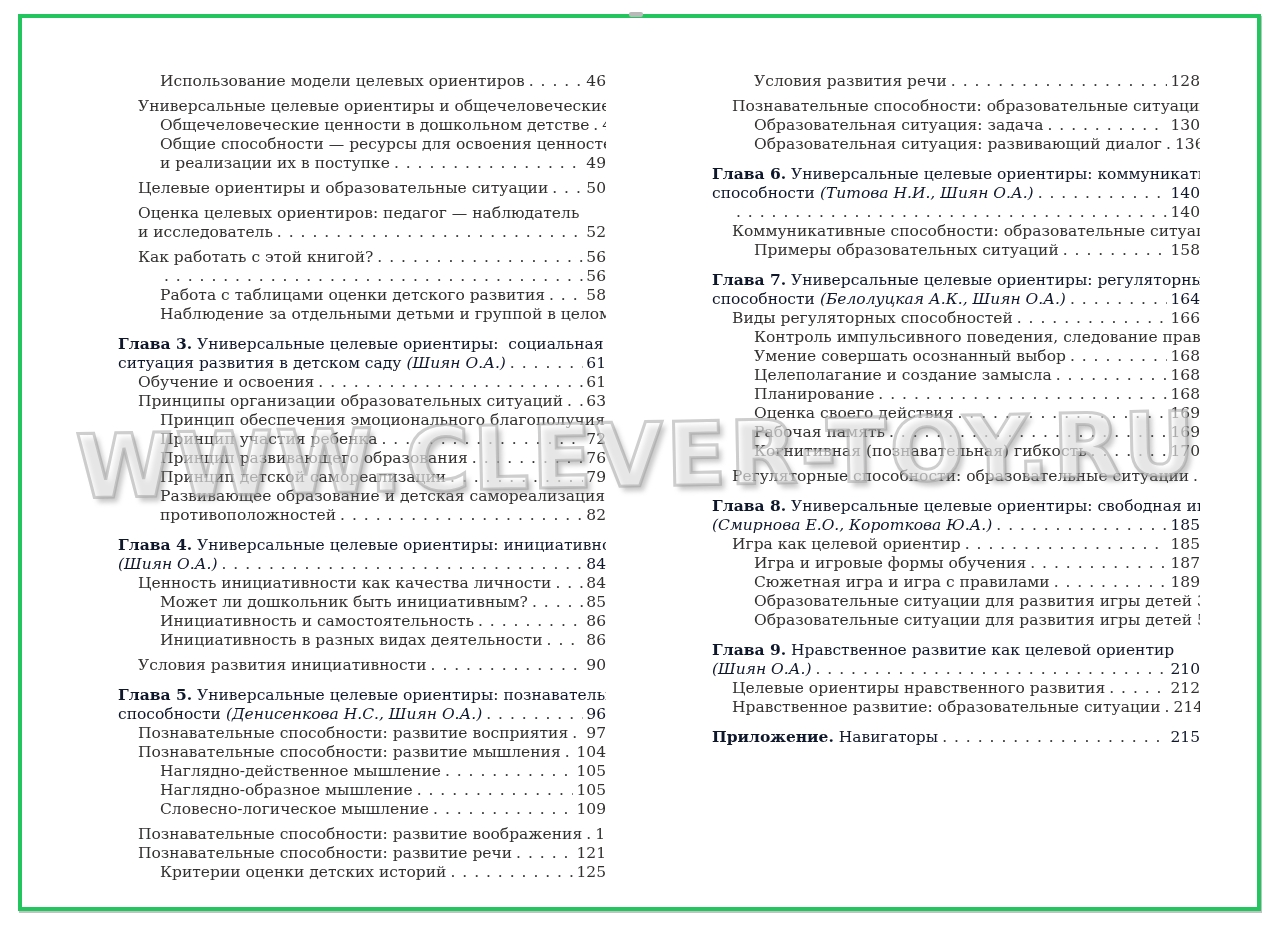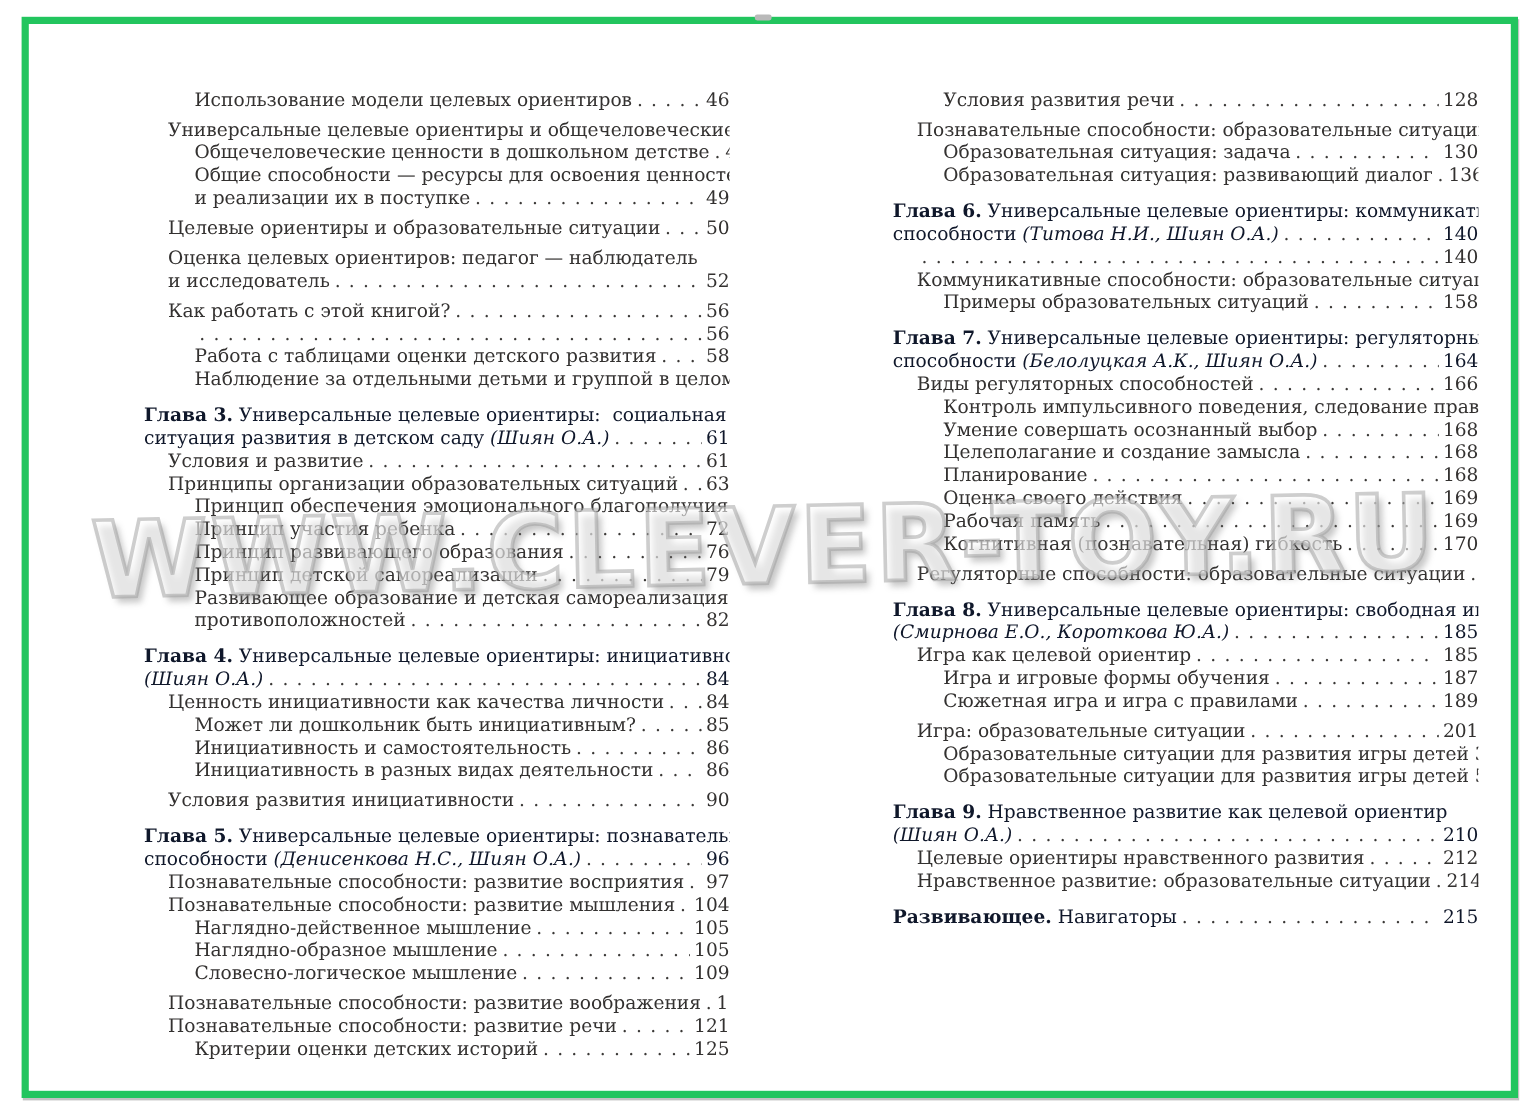--- a/index.html
+++ b/index.html
@@ -1,25 +1,25 @@
 <!DOCTYPE html>
 <html><head>
 <meta charset="utf-8">
 <style>
   html,body{margin:0;padding:0;background:#ffffff;}
   body{width:1280px;height:928px;position:relative;overflow:hidden;
        font-family:"DejaVu Serif", serif;}
   .page-frame{position:absolute;left:18px;top:14px;width:1235px;height:889px;
-       border:6px solid #22c55e;background:#ffffff;
+       border:4px solid #22c55e;background:#ffffff;
        box-shadow:1px 2px 0 rgba(120,120,120,0.45);}
   .scan-notch{position:absolute;left:629px;top:12px;width:14px;height:5px;
        background:#b9b9b9;border-radius:2px;}
   .toc-col{position:absolute;top:54px;width:488px;}
   #col-left{left:96px;}
-  #col-right{left:720px;}
+  #col-right{left:690px;}
   .entry{font-size:15.5px;line-height:19px;color:#333130;margin-top:0;}
   .entry.lv2{padding-left:20px;}
   .entry.lv3{padding-left:42px;}
   .entry.gap-group{margin-top:6px;}
   .entry.gap-chapter{margin-top:10px;}
   .entry.chapter{color:#0f172a;}
   .line{display:flex;align-items:baseline;overflow:hidden;}
   .seg{white-space:pre;flex:0 0 auto;}
   .seg.b{font-weight:bold;}
   .seg.it{font-style:italic;}
@@ -121,21 +121,21 @@
         </div>
         <div class="line">
           <span class="seg">ситуация развития в детском саду </span>
           <span class="seg it">(Шиян О.А.)</span>
           <span class="leader"></span>
           <span class="pagenum">61</span>
         </div>
       </div>
       <div class="entry lv2">
         <div class="line">
-          <span class="seg">Условия и развитие</span>
+          <span class="seg">Обучение и освоения</span>
           <span class="leader"></span>
           <span class="pagenum">61</span>
         </div>
       </div>
       <div class="entry lv2">
         <div class="line">
           <span class="seg">Принципы организации образовательных ситуаций</span>
           <span class="leader"></span>
           <span class="pagenum">63</span>
         </div>
@@ -445,27 +445,20 @@
           <span class="pagenum">187</span>
         </div>
       </div>
       <div class="entry lv3">
         <div class="line">
           <span class="seg">Сюжетная игра и игра с правилами</span>
           <span class="leader"></span>
           <span class="pagenum">189</span>
         </div>
       </div>
-      <div class="entry lv2 gap-group">
-        <div class="line">
-          <span class="seg">Игра: образовательные ситуации</span>
-          <span class="leader"></span>
-          <span class="pagenum">201</span>
-        </div>
-      </div>
       <div class="entry lv3">
         <div class="line">
           <span class="seg">Образовательные ситуации для развития игры детей 3–5 лет</span>
         </div>
       </div>
       <div class="entry lv3">
         <div class="line">
           <span class="seg">Образовательные ситуации для развития игры детей 5–7 лет</span>
         </div>
       </div>
@@ -489,21 +482,21 @@
       </div>
       <div class="entry lv2">
         <div class="line">
           <span class="seg">Нравственное развитие: образовательные ситуации</span>
           <span class="leader"></span>
           <span class="pagenum">214</span>
         </div>
       </div>
       <div class="entry lv1 gap-chapter chapter">
         <div class="line">
-          <span class="seg b">Развивающее.</span>
+          <span class="seg b">Приложение.</span>
           <span class="seg"> Навигаторы</span>
           <span class="leader"></span>
           <span class="pagenum">215</span>
         </div>
       </div>
     </div>
 </div>
 <div class="scan-notch"></div>
 <div id="watermark">WWW.CLEVER-TOY.RU</div>
 

